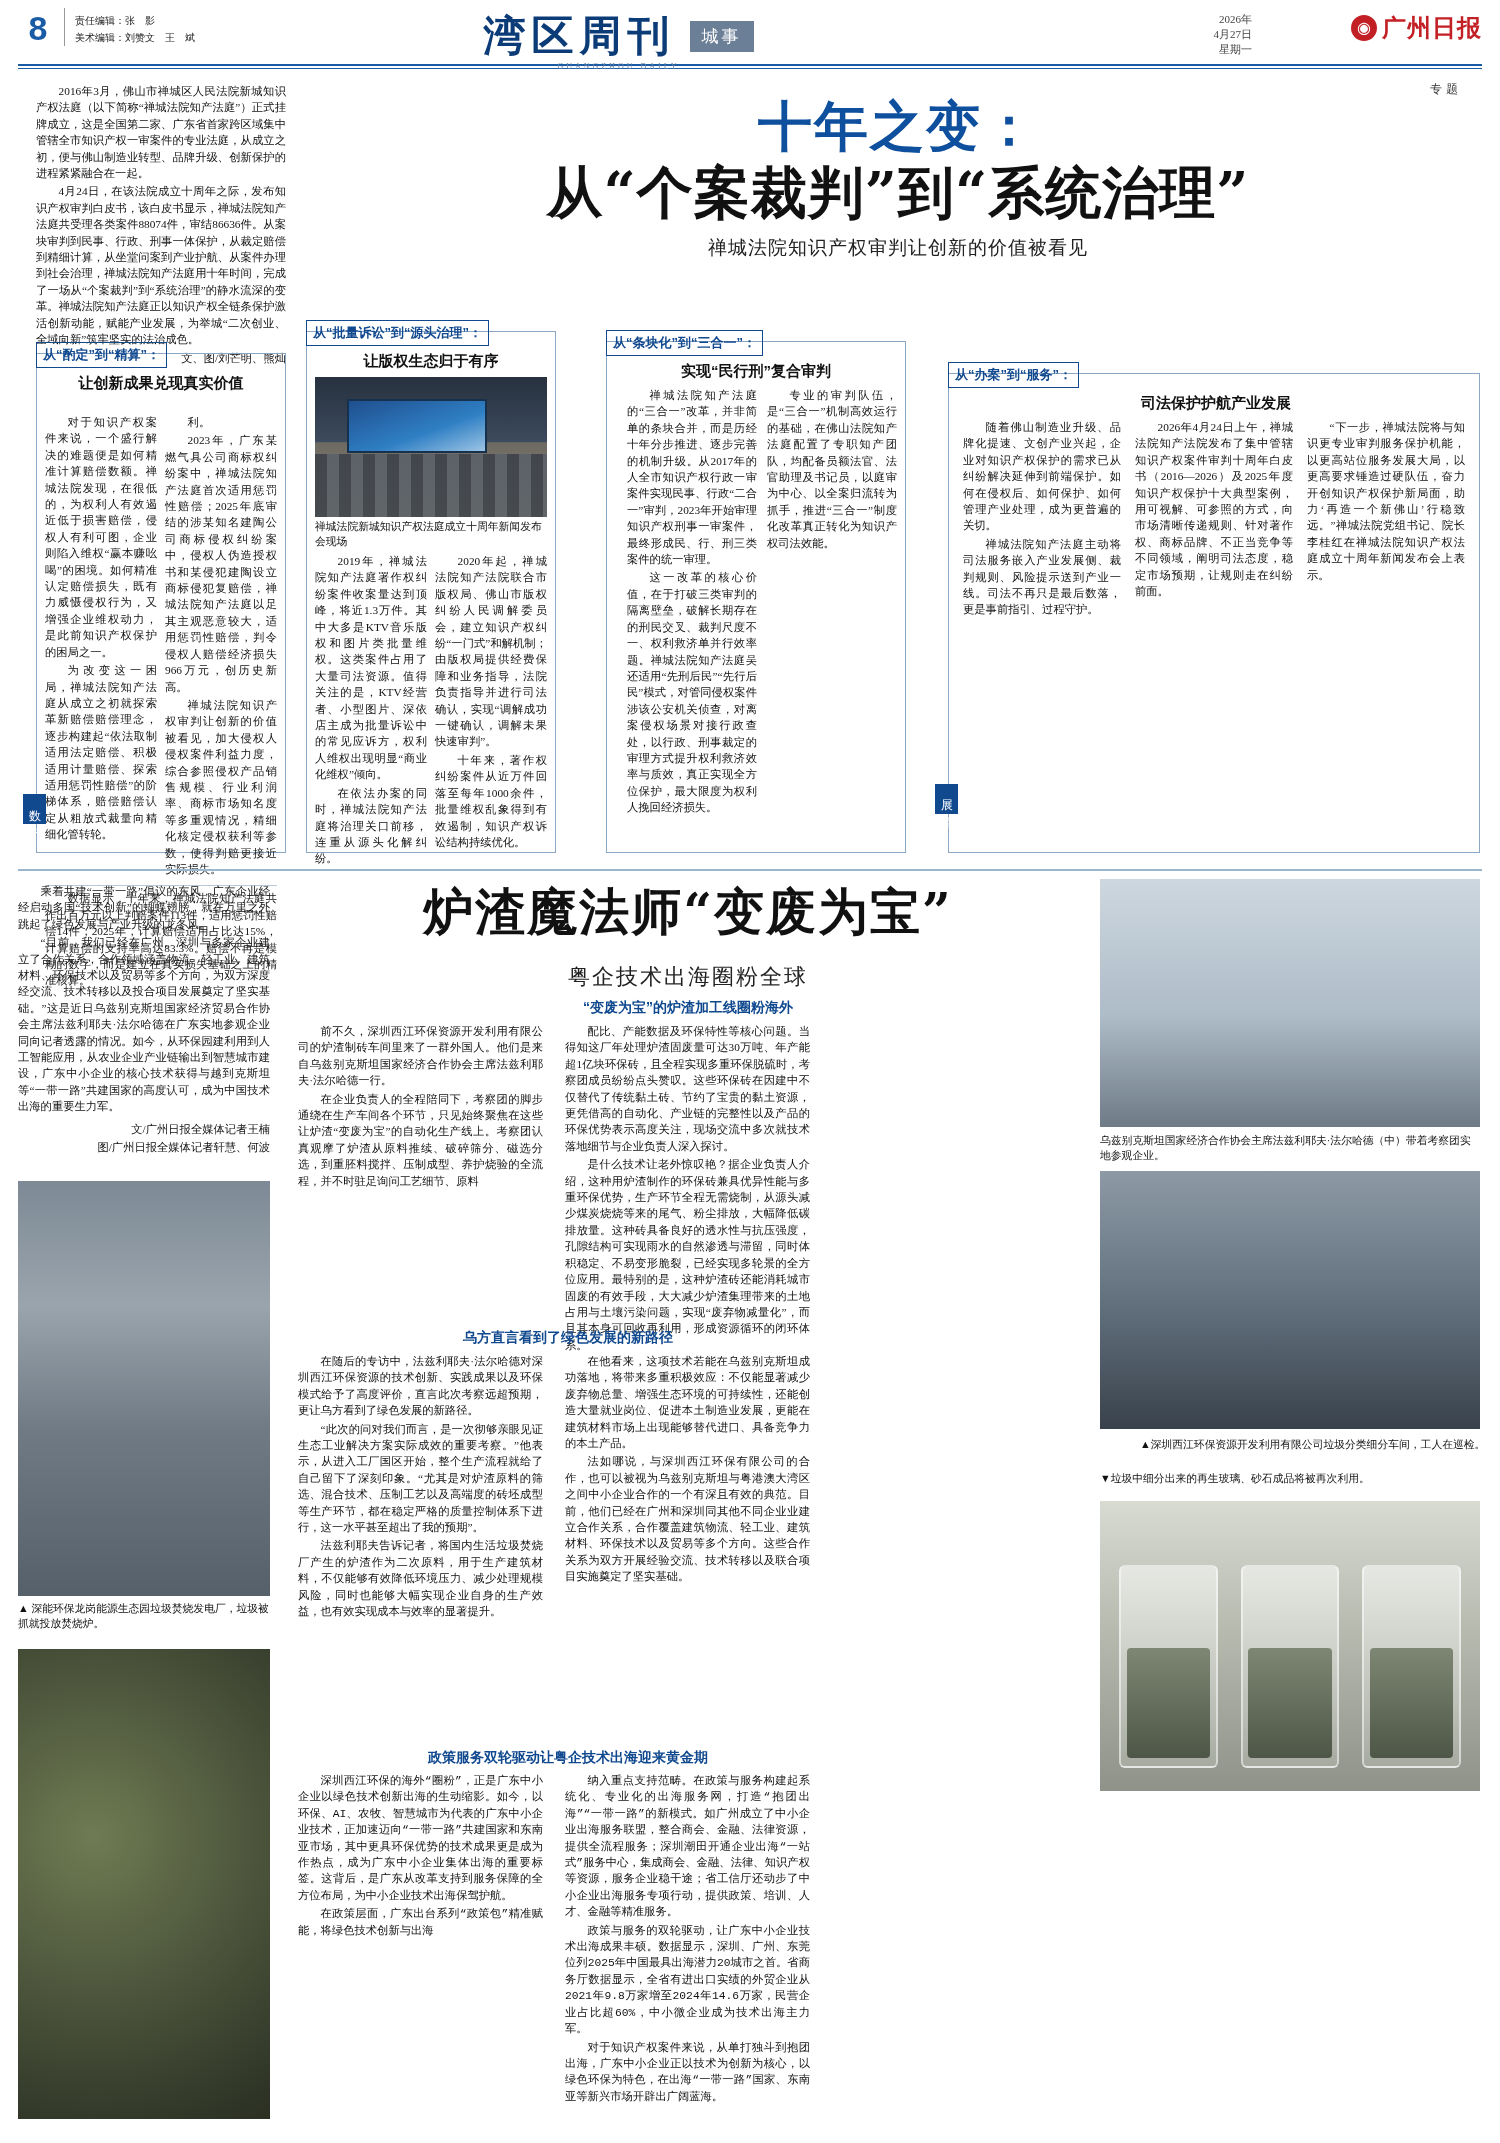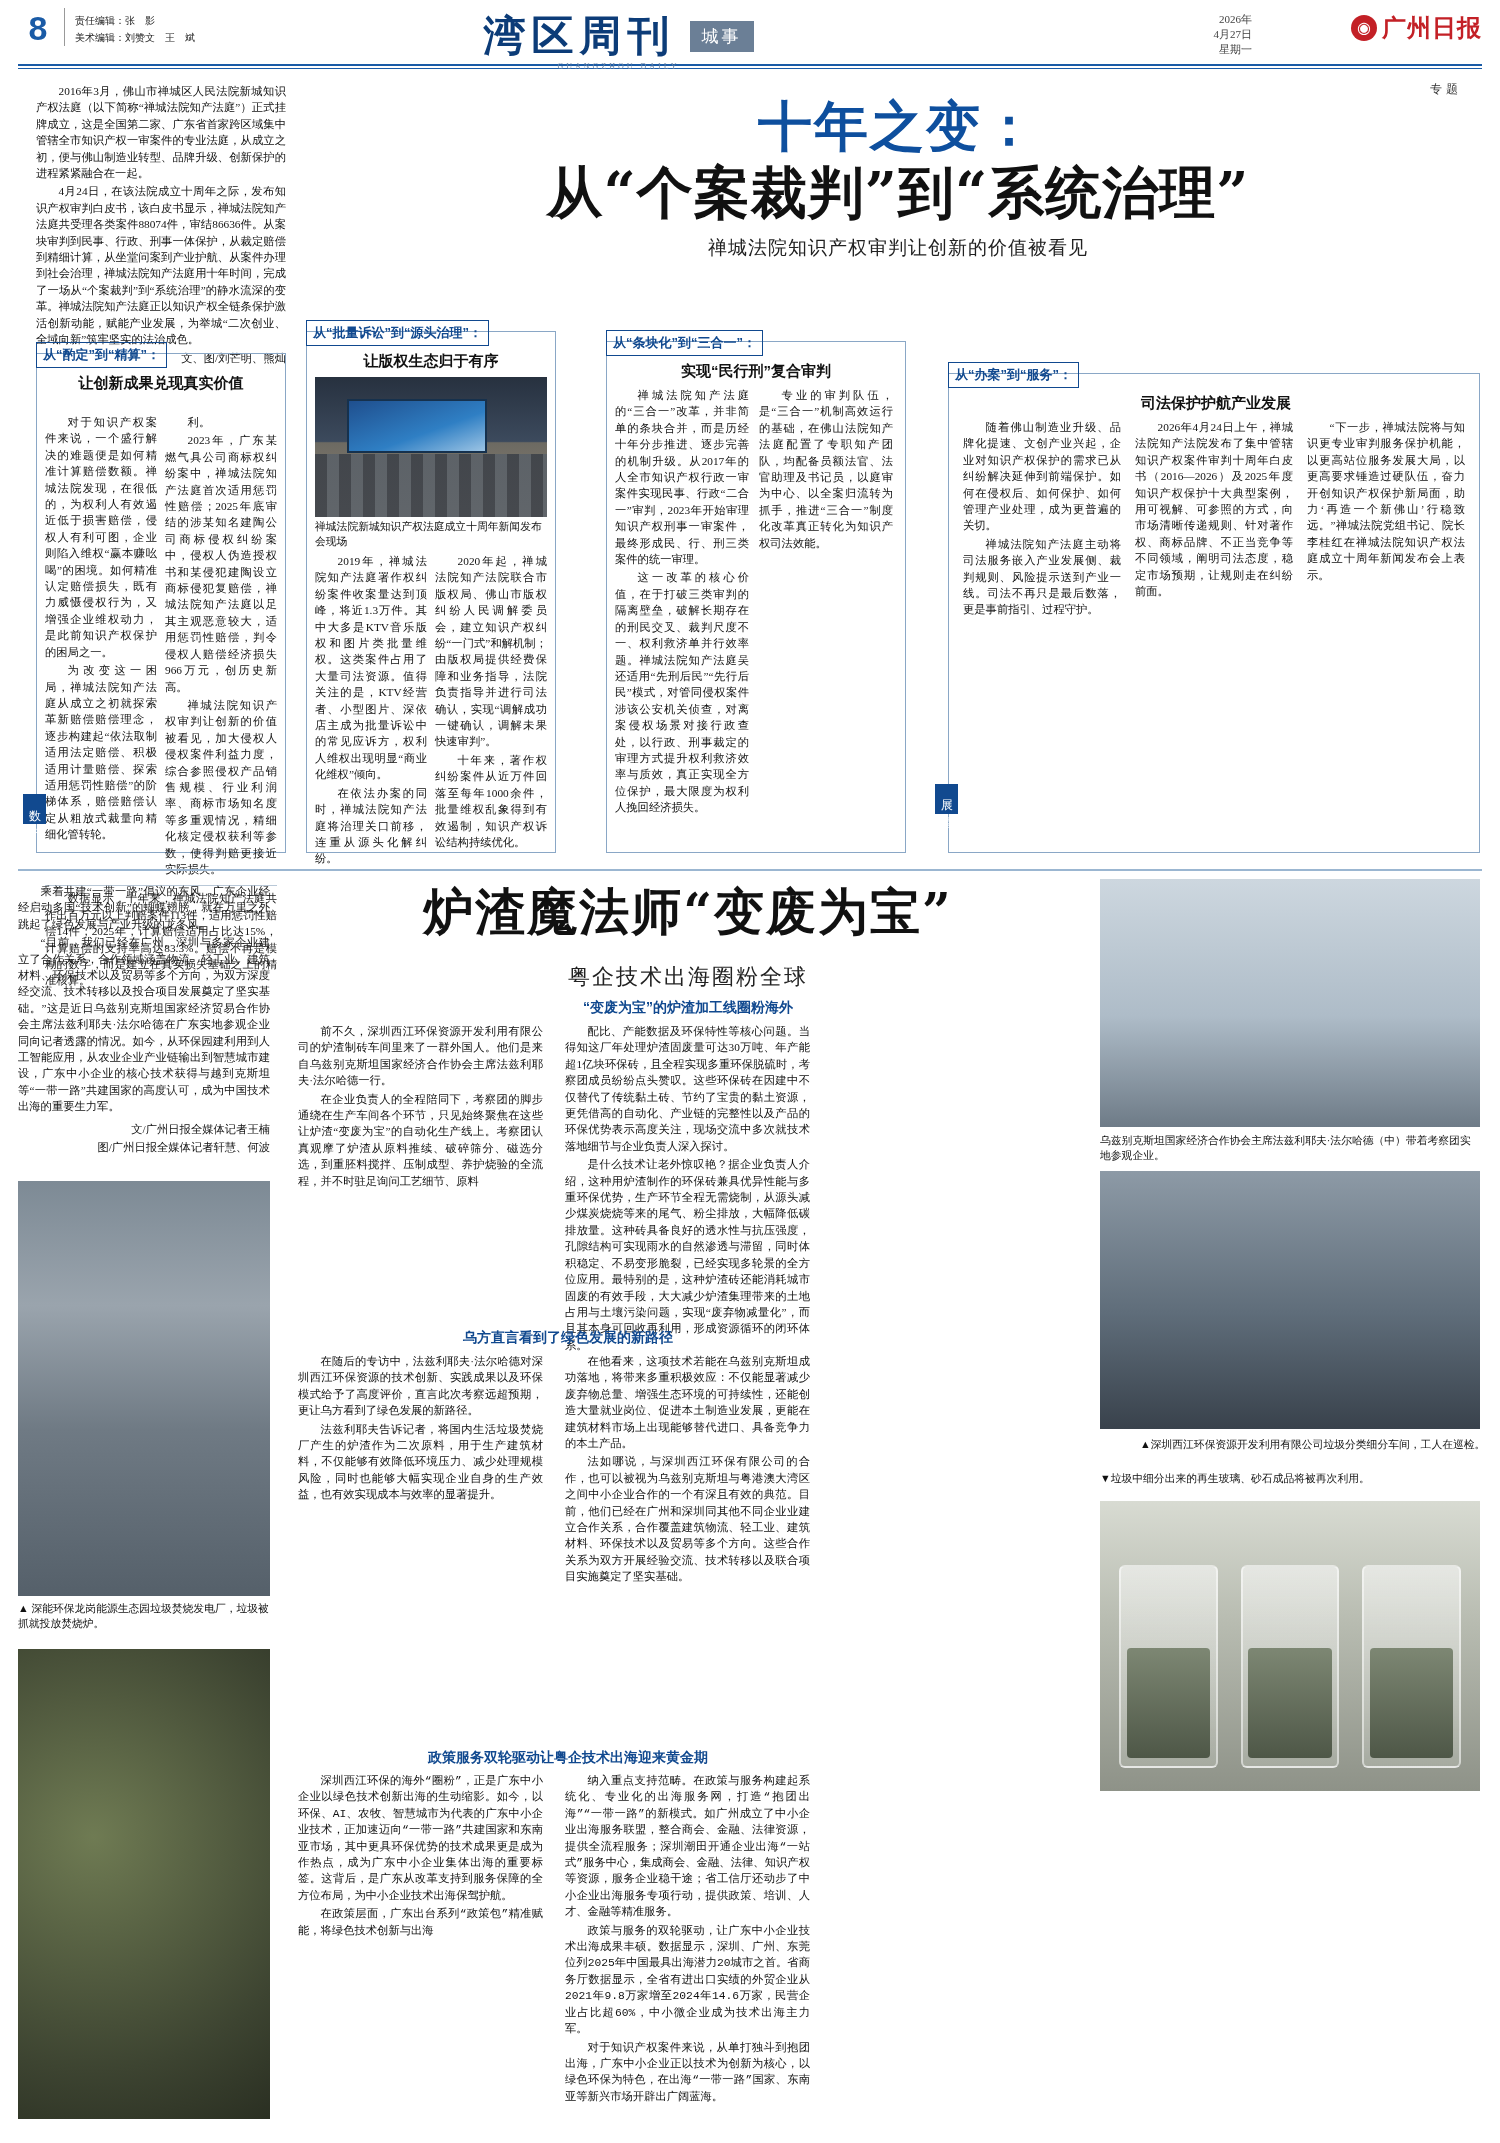--- a/index.html
+++ b/index.html
@@ -236,21 +236,21 @@
       </div>
     </div>
 
     <div class="panel" style="left:588px; top:268px; width:300px; height:512px;">
       <div style="position:absolute; left:-1px; top:-12px;">
         <span class="sec-label">从“条块化”到“三合一”：</span>
       </div>
       <div style="padding:20px 8px 6px 8px;">
         <div style="font-family:'Liberation Sans',sans-serif; font-size:15px; font-weight:bold; text-align:center; margin-bottom:6px;">实现“民行刑”复合审判</div>
         <div style="display:flex; gap:10px;">
-          <div class="vtext" style="width:134px;">
+          <div class="vtext" style="width:134px;margin-left:12px;">
             <p>禅城法院知产法庭的“三合一”改革，并非简单的条块合并，而是历经十年分步推进、逐步完善的机制升级。从2017年的人全市知识产权行政一审案件实现民事、行政“二合一”审判，2023年开始审理知识产权刑事一审案件，最终形成民、行、刑三类案件的统一审理。</p>
             <p>这一改革的核心价值，在于打破三类审判的隔离壁垒，破解长期存在的刑民交叉、裁判尺度不一、权利救济单并行效率题。禅城法院知产法庭吴还适用“先刑后民”“先行后民”模式，对管同侵权案件涉该公安机关侦查，对离案侵权场景对接行政查处，以行政、刑事裁定的审理方式提升权利救济效率与质效，真正实现全方位保护，最大限度为权利人挽回经济损失。</p>
           </div>
           <div class="vtext" style="width:134px;">
             <p>专业的审判队伍，是“三合一”机制高效运行的基础，在佛山法院知产法庭配置了专职知产团队，均配备员额法官、法官助理及书记员，以庭审为中心、以全案归流转为抓手，推进“三合一”制度化改革真正转化为知识产权司法效能。</p>
           </div>
         </div>
       </div>
     </div>
 
@@ -306,20 +306,21 @@
           <p>是什么技术让老外惊叹艳？据企业负责人介绍，这种用炉渣制作的环保砖兼具优异性能与多重环保优势，生产环节全程无需烧制，从源头减少煤炭烧烧等来的尾气、粉尘排放，大幅降低碳排放量。这种砖具备良好的透水性与抗压强度，孔隙结构可实现雨水的自然渗透与滞留，同时体积稳定、不易变形脆裂，已经实现多轮景的全方位应用。最特别的是，这种炉渣砖还能消耗城市固废的有效手段，大大减少炉渣集理带来的土地占用与土壤污染问题，实现“废弃物减量化”，而且其本身可回收再利用，形成资源循环的闭环体系。</p>
         </div>
       </div>
     </div>
 
     <div style="position:absolute; left:280px; top:450px; width:540px;">
       <div class="sub-head">乌方直言看到了绿色发展的新路径</div>
       <div style="display:flex; gap:22px;">
         <div class="vtext" style="width:245px;">
           <p>在随后的专访中，法兹利耶夫·法尔哈德对深圳西江环保资源的技术创新、实践成果以及环保模式给予了高度评价，直言此次考察远超预期，更让乌方看到了绿色发展的新路径。</p>
+          <p>“此次的问对我们而言，是一次彻够亲眼见证生态工业解决方案实际成效的重要考察。”他表示，从进入工厂国区开始，整个生产流程就给了自己留下了深刻印象。“尤其是对炉渣原料的筛选、混合技术、压制工艺以及高端度的砖坯成型等生产环节，都在稳定严格的质量控制体系下进行，这一水平甚至超出了我的预期”。</p>
           <p>法兹利耶夫告诉记者，将国内生活垃圾焚烧厂产生的炉渣作为二次原料，用于生产建筑材料，不仅能够有效降低环境压力、减少处理规模风险，同时也能够大幅实现企业自身的生产效益，也有效实现成本与效率的显著提升。</p>
         </div>
         <div class="vtext" style="width:245px;">
           <p>在他看来，这项技术若能在乌兹别克斯坦成功落地，将带来多重积极效应：不仅能显著减少废弃物总量、增强生态环境的可持续性，还能创造大量就业岗位、促进本土制造业发展，更能在建筑材料市场上出现能够替代进口、具备竞争力的本土产品。</p>
           <p>法如哪说，与深圳西江环保有限公司的合作，也可以被视为乌兹别克斯坦与粤港澳大湾区之间中小企业合作的一个有深且有效的典范。目前，他们已经在广州和深圳同其他不同企业业建立合作关系，合作覆盖建筑物流、轻工业、建筑材料、环保技术以及贸易等多个方向。这些合作关系为双方开展经验交流、技术转移以及联合项目实施奠定了坚实基础。</p>
         </div>
       </div>
     </div>
 
     <div style="position:absolute; left:280px; top:870px; width:540px;">

